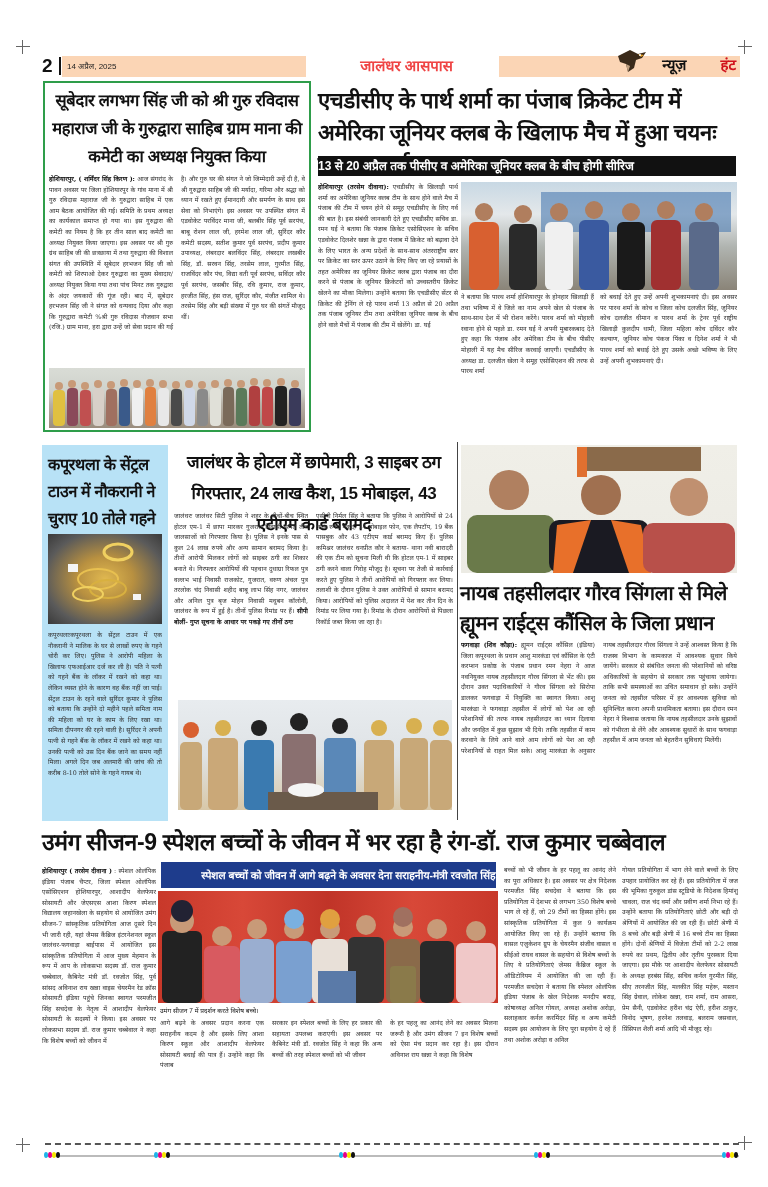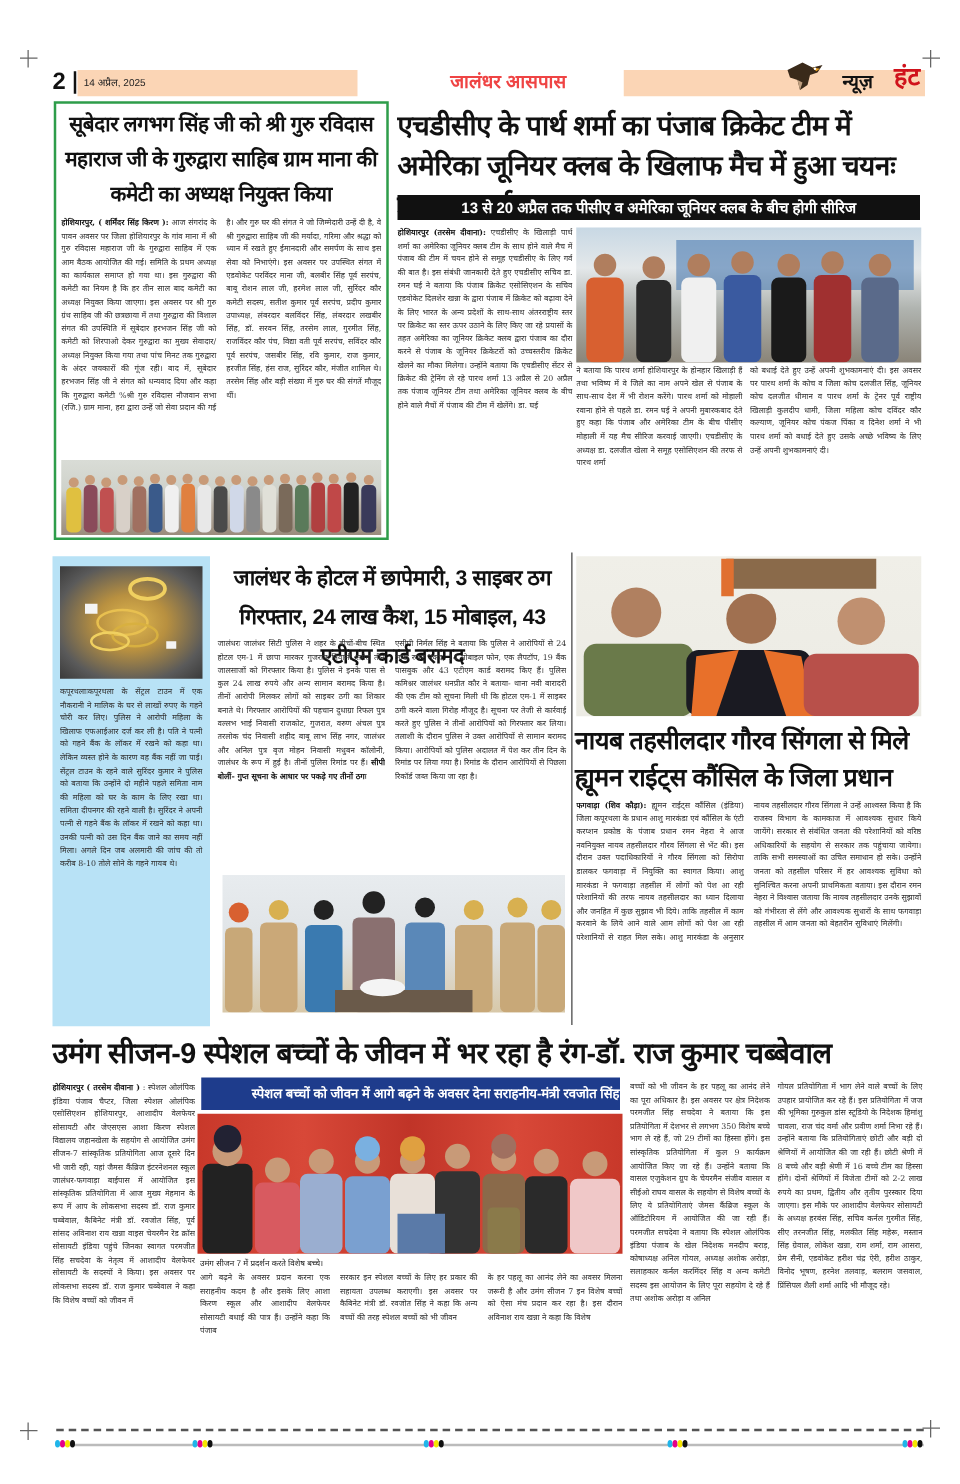--- a/index.html
+++ b/index.html
@@ -8,42 +8,42 @@
   .abs { position: absolute; }
   .crop { position: absolute; width: 14px; height: 14px; }
   .crop:before, .crop:after { content: ""; position: absolute; background: #666; }
   .crop:before { left: 6px; top: 0; width: 1px; height: 14px; }
   .crop:after { top: 6px; left: 0; height: 1px; width: 14px; }
 
   
   .hdr-bar { position: absolute; top: 55px; left: 42px; width: 698px; height: 22px; }
   .hdr-page { position: absolute; left: 0; top: 0; font-family: "Liberation Sans", sans-serif; font-weight: bold; font-size: 19px; line-height: 22px; color: #111; }
   .hdr-sep { position: absolute; left: 17px; top: 2px; width: 2px; height: 18px; background: #111; }
-  .hdr-date-band { position: absolute; left: 20px; top: 1px; width: 224px; height: 21px; background: #fbd5b5; }
+  .hdr-date-band { position: absolute; left: 20px; top: 1px; width: 244px; height: 21px; background: #fbd5b5; }
   .hdr-date { position: absolute; left: 5px; top: 4px; font-family: "Liberation Sans", sans-serif; font-size: 8px; color: #222; }
   .hdr-section { position: absolute; left: 272px; top: 0; width: 185px; height: 22px; text-align: center; font-family: "Liberation Sans", sans-serif; font-weight: bold; font-size: 15px; line-height: 22px; color: #ef4444; }
   .hdr-right-band { position: absolute; left: 457px; top: 1px; width: 241px; height: 21px; background: #fbd5b5; }
   .hdr-logo { position: absolute; right: 4px; top: -10px; display: flex; align-items: flex-end; gap: 14px; }
   .hdr-logo .bird { width: 32px; height: 28px; }
   .hdr-logo .brand1 { font-family: "Liberation Sans", sans-serif; font-weight: bold; font-size: 15px; color: #111; }
-  .hdr-logo .brand2 { font-family: "Liberation Sans", sans-serif; font-weight: bold; font-size: 20px; color: #d0121b; margin-left: 3px; }
+  .hdr-logo .brand2 { font-family: "Liberation Sans", sans-serif; font-weight: bold; font-size: 15px; color: #d0121b; margin-left: 20px; }
 
   .article-text { font-family: "DejaVu Serif", serif; font-size: 6.3px; line-height: 10.6px; color: #333; text-align: justify; }
   .article-text b { color: #111; }
   .cols2 { column-count: 2; column-gap: 8px; }
   .headline { font-family: "Liberation Sans", sans-serif; font-weight: bold; color: #111; letter-spacing: -0.3px; }
 
   
   .box1 { position: absolute; left: 43px; top: 81px; width: 268px; height: 351px; border: 2px solid #2e9d4a; padding: 3px 4px; }
   .box1 .headline { font-size: 16.5px; line-height: 28px; text-align: center; }
   .photo { position: absolute; overflow: hidden; }
 
   
   .s2-head { position: absolute; left: 318px; top: 85px; width: 420px; font-size: 22px; line-height: 32px; }
-  .s2-sub { position: absolute; left: 318px; top: 156px; width: 418px; height: 20px; background: #111; color: #fff; text-align: center; font-family: "Liberation Sans", sans-serif; font-weight: bold; font-size: 12px; line-height: 20px; }
+  .s2-sub { position: absolute; left: 318px; top: 156px; width: 418px; height: 20px; background: #111; color: #fff; font-family: "Liberation Sans", sans-serif; font-weight: bold; font-size: 12px; line-height: 20px; }
 
   
   .box3 { position: absolute; left: 42px; top: 445px; width: 126px; height: 376px; background: #b8e2f6; padding: 6px 6px; }
   .box3 .headline { font-size: 16px; line-height: 27px; }
 
   
   .s4-head { position: absolute; left: 172px; top: 447px; width: 284px; font-size: 17px; line-height: 31px; text-align: center; }
 
   
   .s5-head { position: absolute; left: 460px; top: 578px; width: 280px; font-size: 20px; line-height: 30px; }
@@ -169,20 +169,21 @@
         <circle cx="170" cy="30" r="9"></circle>
         <circle cx="205" cy="28" r="9"></circle>
         <circle cx="243" cy="30" r="9"></circle>
     </g>
   </svg>
 </div>
 <div class="abs article-text" style="left:461px; top:292px; width:133px; height:140px; overflow:hidden;">ने बताया कि पारथ शर्मा होशियारपुर के होनहार खिलाड़ी हैं तथा भविष्य में वे जिले का नाम अपने खेल से पंजाब के साथ-साथ देश में भी रोशन करेंगे। पारथ शर्मा को मोहाली रवाना होने से पहले डा. रमन घई ने अपनी मुबारकबाद देते हुए कहा कि पंजाब और अमेरिका टीम के बीच पीसीए मोहाली में यह मैच सीरिज करवाई जाएगी। एचडीसीए के अध्यक्ष डा. दलजीत खेला ने समूह एसोसिएशन की तरफ से पारथ शर्मा</div>
 <div class="abs article-text" style="left:600px; top:292px; width:137px; height:140px; overflow:hidden;">को बधाई देते हुए उन्हें अपनी शुभकामनाएं दी। इस अवसर पर पारथ शर्मा के कोच व जिला कोच दलजीत सिंह, जूनियर कोच दलजीत धीमान व पारथ शर्मा के ट्रेनर पूर्व राष्ट्रीय खिलाड़ी कुलदीप धामी, जिला महिला कोच दविंदर कौर कल्याण, जूनियर कोच पंकज पिंका व दिनेश शर्मा ने भी पारथ शर्मा को बधाई देते हुए उसके अच्छे भविष्य के लिए उन्हें अपनी शुभकामनाएं दी।</div>
 
 <div class="box3">
+  <div class="headline">कपूरथला के सेंट्रल टाउन में नौकरानी ने चुराए 10 तोले गहने</div>
   <div class="photo" style="position:relative; margin-top:2px; width:114px; height:90px; background: radial-gradient(ellipse at 50% 50%, #e0b850 0%, #b89040 35%, #5a5a5a 75%, #3a3a3a 100%);">
     <svg width="114" height="90">
       <ellipse cx="70" cy="18" rx="14" ry="8" fill="none" stroke="#f0d060" stroke-width="3"></ellipse>
       <ellipse cx="50" cy="45" rx="20" ry="10" fill="none" stroke="#e8c050" stroke-width="2"></ellipse>
       <ellipse cx="60" cy="55" rx="18" ry="9" fill="none" stroke="#d8b040" stroke-width="2"></ellipse>
       <ellipse cx="40" cy="60" rx="15" ry="7" fill="none" stroke="#f0d060" stroke-width="2"></ellipse>
       <rect x="20" y="30" width="10" height="8" fill="#f4f4f4"></rect>
       <rect x="85" y="60" width="8" height="6" fill="#f4f4f4"></rect>
     </svg>
   </div>

